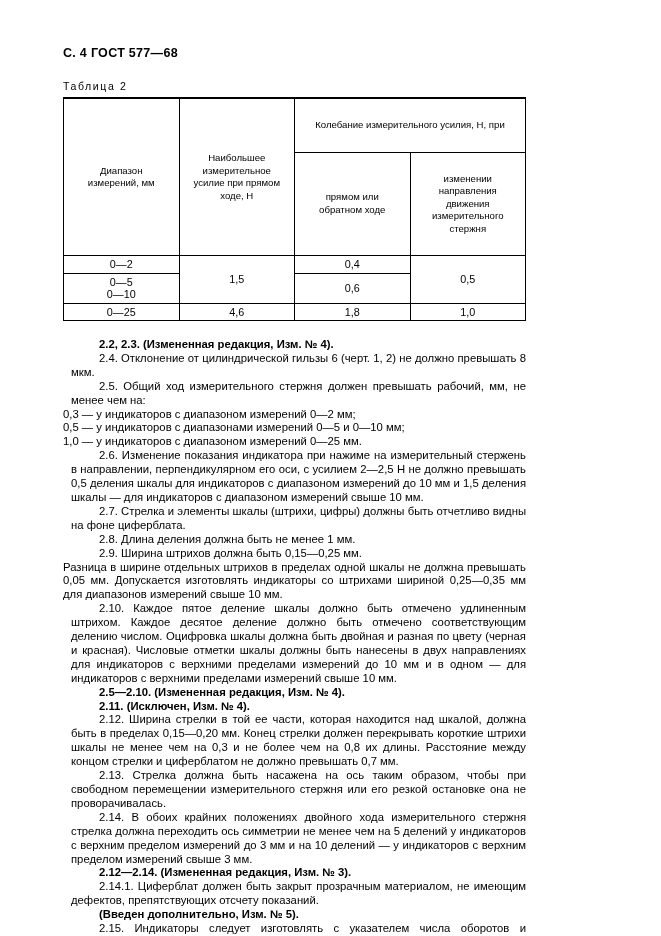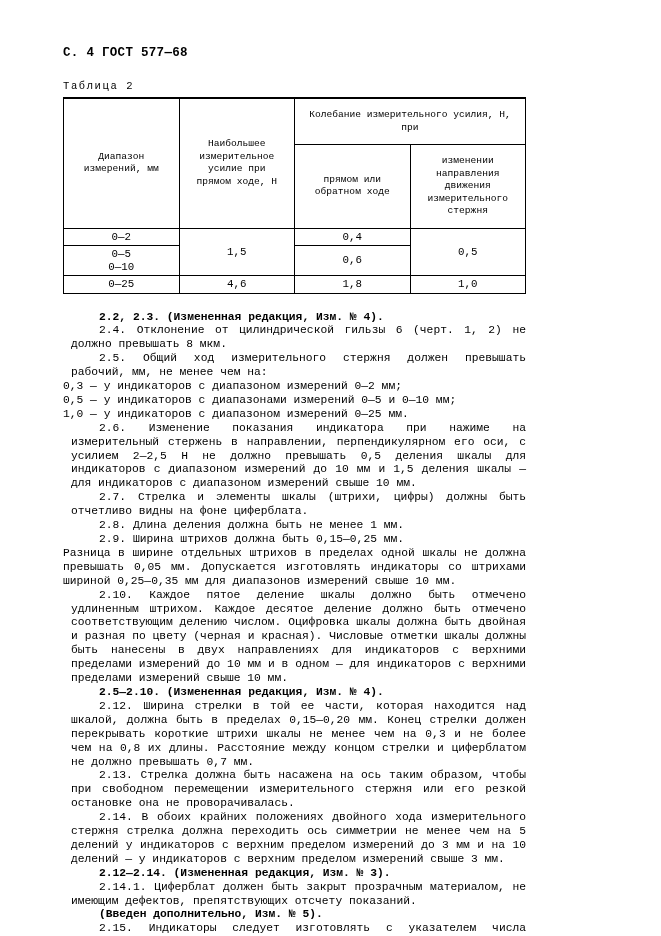--- a/index.html
+++ b/index.html
@@ -1,29 +1,29 @@
 <!DOCTYPE html>
 <html lang="ru"><head>
 <meta charset="utf-8">
 <style>
   * { box-sizing: border-box; }
   html, body { margin: 0; padding: 0; background: #ffffff; }
   .page {
     width: 586px; height: 936px; background: #ffffff; color: #000;
-    font-family: Liberation Mono, monospace;
+    font-family: Liberation Sans, sans-serif;
     padding: 46px 60px 28px 63px; overflow: hidden; position: relative;
   }
   .doc-header { font-size: 12.5px; font-weight: bold; letter-spacing: 0.3px; }
   .table-caption { margin-top: 20px; text-align: left; font-size: 10.5px; letter-spacing: 1.6px; }
   table.gost {
     margin-top: 5px; width: 100%; border-collapse: collapse;
     border: 1px solid #000; border-top: 2px solid #000; table-layout: fixed;
   }
   .gost th, .gost td { border: 1px solid #000; text-align: center; vertical-align: middle; font-weight: normal; }
-  .gost th { font-size: 9.6px; line-height: 12.5px; padding: 10px 10px; }
+  .gost th { font-size: 9.6px; line-height: 12.5px; padding: 20px 10px; }
   .gost th.sub { height: 50px; }
   .gost td { font-size: 10.8px; line-height: 12.5px; padding: 2px 4px; height: 17px; }
   .w25 { width: 25%; }
   .note { margin: 13px 0 0; font-size: 10.2px; line-height: 13.2px; text-align: justify; text-indent: 34px; }
   .note .spaced { letter-spacing: 2.5px; }
   .doc-body { margin-top: 17px; font-size: 11.3px; line-height: 13.9px; }
   .para { margin: 0; text-align: justify; }
   .para.indent { text-indent: 28px; margin-left: 8px; }
   .para.bold { font-weight: bold; }
 </style>
@@ -77,20 +77,21 @@
       <p class="para">0,3 — у индикаторов с диапазоном измерений 0—2 мм;</p>
       <p class="para">0,5 — у индикаторов с диапазонами измерений 0—5 и 0—10 мм;</p>
       <p class="para">1,0 — у индикаторов с диапазоном измерений 0—25 мм.</p>
       <p class="para indent">2.6. Изменение показания индикатора при нажиме на измерительный стержень в направлении, перпендикулярном его оси, с усилием 2—2,5 Н не должно превышать 0,5 деления шкалы для индикаторов с диапазоном измерений до 10 мм и 1,5 деления шкалы — для индикаторов с диапазоном измерений свыше 10 мм.</p>
       <p class="para indent">2.7. Стрелка и элементы шкалы (штрихи, цифры) должны быть отчетливо видны на фоне циферблата.</p>
       <p class="para indent">2.8. Длина деления должна быть не менее 1 мм.</p>
       <p class="para indent">2.9. Ширина штрихов должна быть 0,15—0,25 мм.</p>
       <p class="para">Разница в ширине отдельных штрихов в пределах одной шкалы не должна превышать 0,05 мм. Допускается изготовлять индикаторы со штрихами шириной 0,25—0,35 мм для диапазонов измерений свыше 10 мм.</p>
       <p class="para indent">2.10. Каждое пятое деление шкалы должно быть отмечено удлиненным штрихом. Каждое десятое деление должно быть отмечено соответствующим делению числом. Оцифровка шкалы должна быть двойная и разная по цвету (черная и красная). Числовые отметки шкалы должны быть нанесены в двух направлениях для индикаторов с верхними пределами измерений до 10 мм и в одном — для индикаторов с верхними пределами измерений свыше 10 мм.</p>
       <p class="para indent bold">2.5—2.10. (Измененная редакция, Изм. № 4).</p>
+      <p class="para indent bold">2.11. (Исключен, Изм. № 4).</p>
       <p class="para indent">2.12. Ширина стрелки в той ее части, которая находится над шкалой, должна быть в пределах 0,15—0,20 мм. Конец стрелки должен перекрывать короткие штрихи шкалы не менее чем на 0,3 и не более чем на 0,8 их длины. Расстояние между концом стрелки и циферблатом не должно превышать 0,7 мм.</p>
       <p class="para indent">2.13. Стрелка должна быть насажена на ось таким образом, чтобы при свободном перемещении измерительного стержня или его резкой остановке она не проворачивалась.</p>
       <p class="para indent">2.14. В обоих крайних положениях двойного хода измерительного стержня стрелка должна переходить ось симметрии не менее чем на 5 делений у индикаторов с верхним пределом измерений до 3 мм и на 10 делений — у индикаторов с верхним пределом измерений свыше 3 мм.</p>
       <p class="para indent bold">2.12—2.14. (Измененная редакция, Изм. № 3).</p>
       <p class="para indent">2.14.1. Циферблат должен быть закрыт прозрачным материалом, не имеющим дефектов, препятствующих отсчету показаний.</p>
       <p class="para indent bold">(Введен дополнительно, Изм. № 5).</p>
       <p class="para indent">2.15. Индикаторы следует изготовлять с указателем числа оборотов и передвижными указателями поля допуска. Допускается по заказу потребителя изготовлять индикаторы без передвижных указателей поля допуска.</p>
       <p class="para">Оцифровка шкалы указателя должна быть черного цвета и соответствовать шкале прямого хода.</p>
     </div>
 

